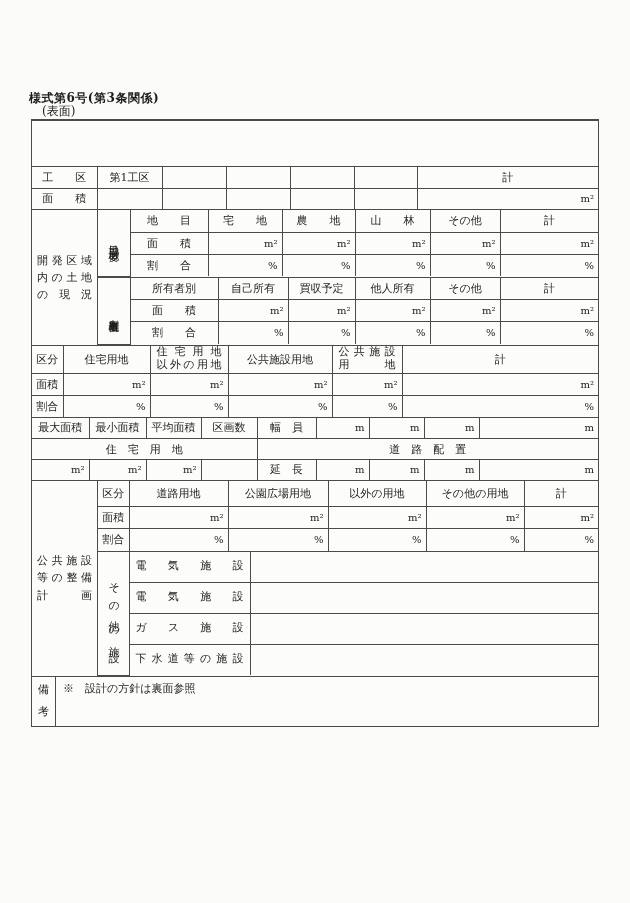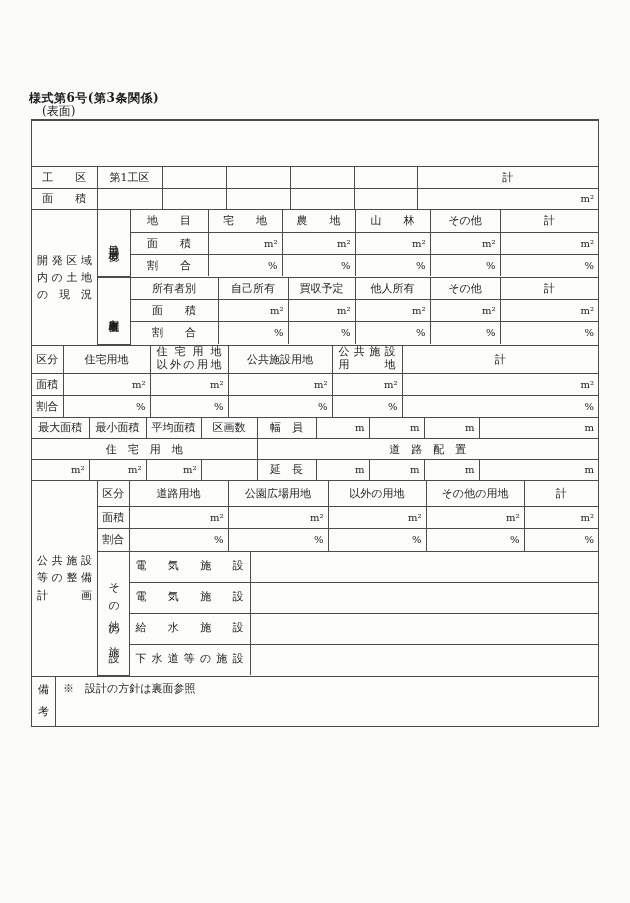--- a/index.html
+++ b/index.html
@@ -332,21 +332,21 @@
             <tr style="height:31px">
           <td class="vcell" rowspan="4"><span class="vtext vsp6">その他の施設</span></td>
           <td class="j2">電気施設</td>
           <td></td>
         </tr>
         <tr style="height:31px">
           <td class="j2">電気施設</td>
           <td></td>
         </tr>
         <tr style="height:31px">
-          <td class="j2">給水施設</td>
+          <td class="j2">ガス施設</td>
           <td></td>
         </tr>
         <tr style="height:31px">
           <td class="j2">下水道等の施設</td>
           <td></td>
         </tr>
       </tbody>
         </table>
     </div>
   </div>

